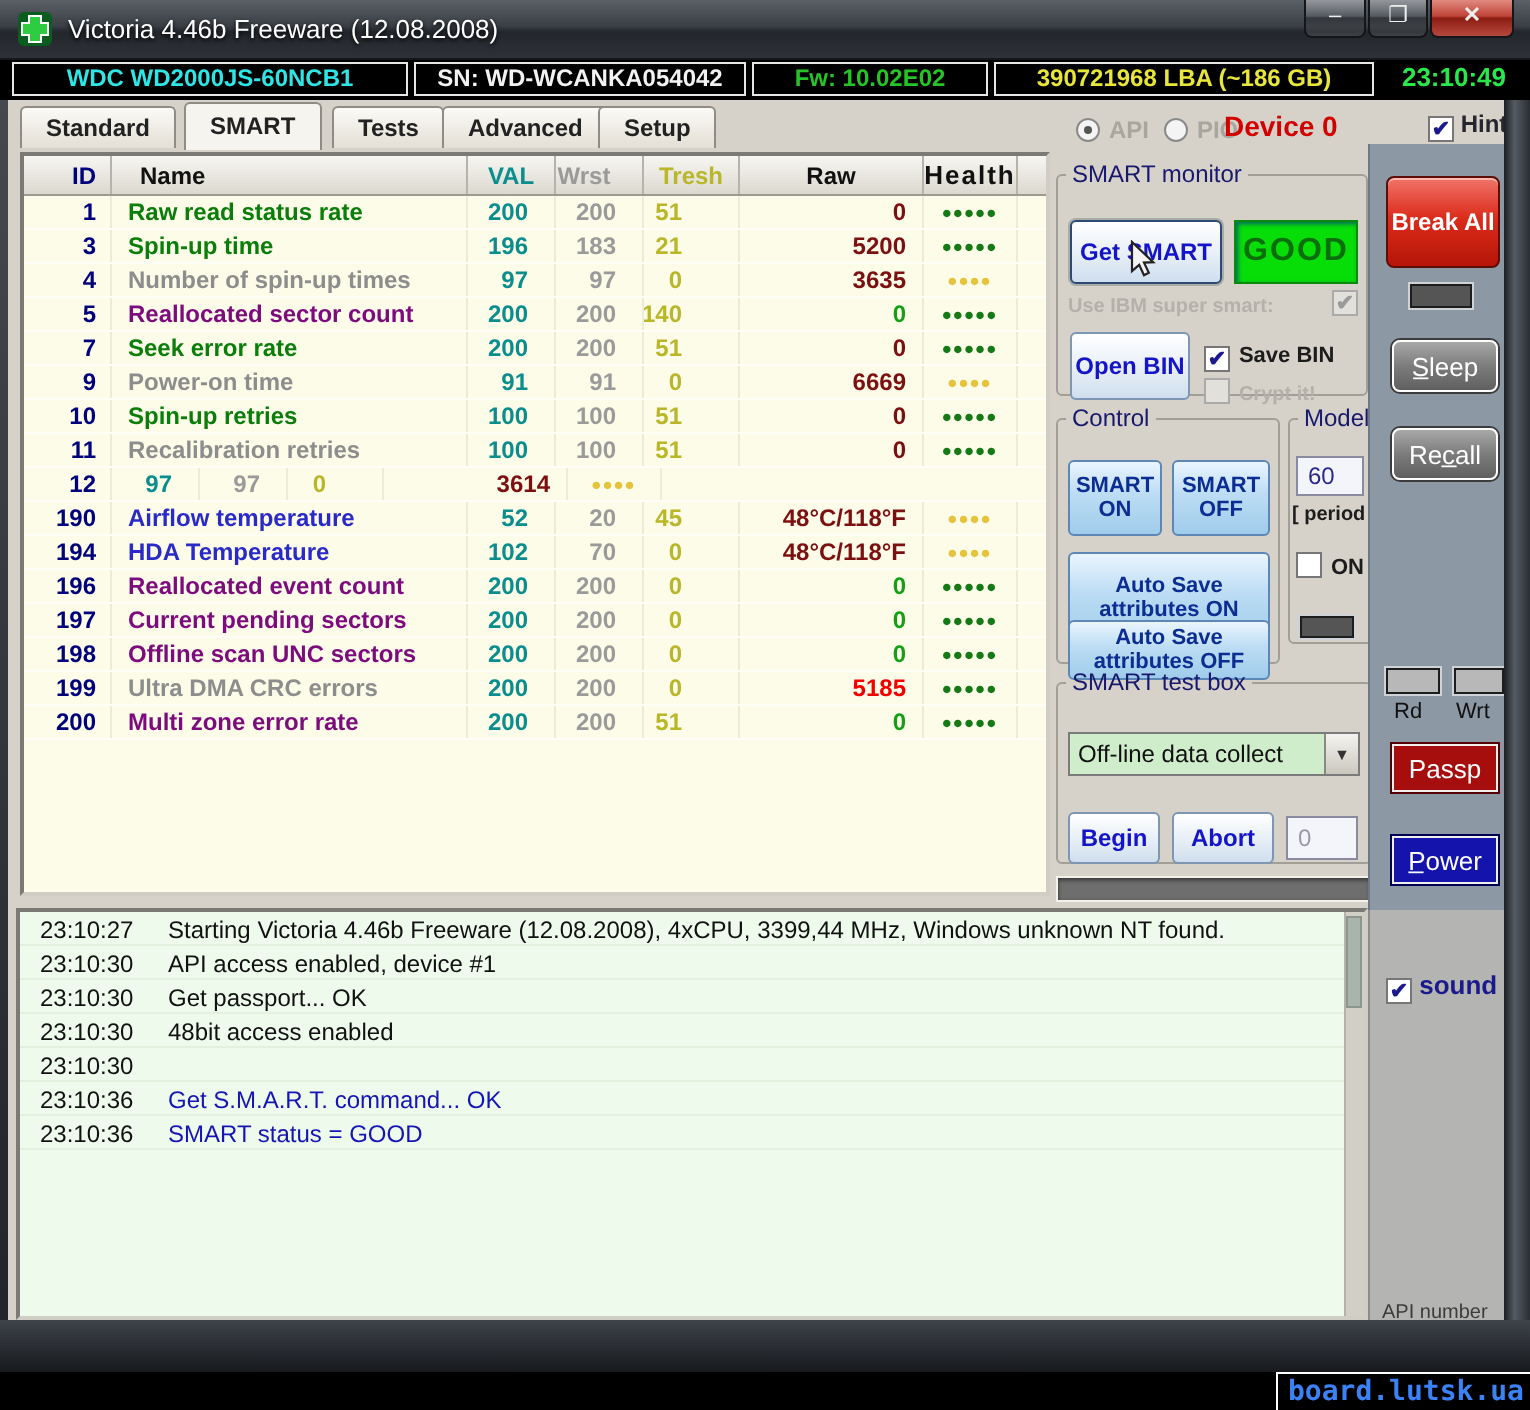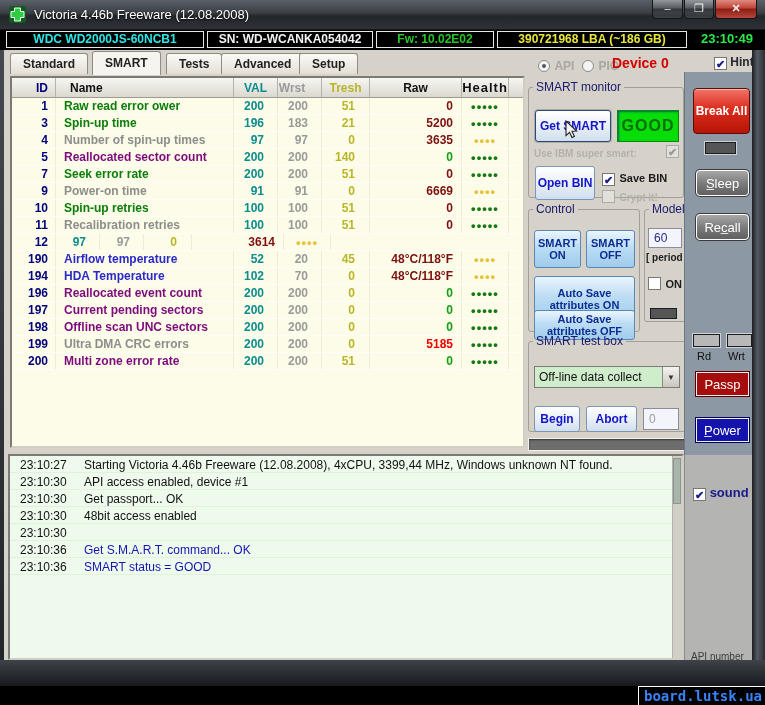--- a/index.html
+++ b/index.html
@@ -46,21 +46,21 @@
     border:2px inset #cfcdc4;overflow:hidden}
   .thead{display:flex;height:20px;background:linear-gradient(#f7f6f1,#dbd8cf);
     border-bottom:1px solid #9c9a92;font-size:12px;font-weight:bold;color:#111}
   .th{border-right:1px solid #b6b3aa;display:flex;align-items:center;justify-content:center}
   .tr{display:flex;height:17px;font-size:12px;font-weight:bold;border-bottom:1px solid rgba(255,255,255,.75)}
   .td{display:flex;align-items:center;border-right:1px solid rgba(190,188,160,.25);overflow:hidden;white-space:nowrap}
   .c-id{width:44px;justify-content:flex-end;padding-right:7px;color:#00007c}
   .c-name{width:178px;padding-left:8px;justify-content:flex-start}
   .c-val{width:44px;justify-content:flex-end;padding-right:13px;color:#0b8d8d}
   .c-wrst{width:44px;justify-content:flex-end;padding-right:13px;color:#9a9a9a}
-  .c-tresh{width:48px;justify-content:flex-end;padding-right:14px;color:#b9b62a}
+  .c-tresh{width:48px;justify-content:flex-end;padding-right:28px;color:#b9b62a}
   .c-raw{width:92px;justify-content:flex-end;padding-right:8px}
   .c-health{width:47px;justify-content:center;font-size:13px;letter-spacing:1px}
   .c-x{width:14px;border-right:none}
   .n-green{color:#0a7d0a}.n-gray{color:#8d8d8d}.n-purple{color:#7d0b7d}.n-blue{color:#2a2ac9}
   .r-dark{color:#7c1010}.r-green{color:#14a014}.r-red{color:#f20000}
   .d-green{color:#157a15}.d-gold{color:#e5c33c}
   
   fieldset{position:absolute;border:1px solid #a19f96;border-radius:3px;background:transparent}
   legend{font-size:12px;color:#18186e;padding:0 3px;margin-left:4px}
   .fs-monitor{left:528px;top:80px;width:156px;height:118px}
@@ -171,21 +171,21 @@
       <span class="th c-val" style="justify-content:center;padding-right:0">VAL</span>
       <span class="th c-wrst" style="justify-content:center;padding-right:15px">Wrst</span>
       <span class="th c-tresh" style="justify-content:center;padding-right:0">Tresh</span>
       <span class="th c-raw" style="justify-content:center;padding-right:0">Raw</span>
       <span class="th c-health">Health</span>
       <span class="th c-x" style="border-right:none"></span>
     </div>
     <div>
         <div class="tr">
         <span class="td c-id">1</span>
-        <span class="td c-name n-green">Raw read error ower</span>
+        <span class="td c-name n-green">Raw read status rate</span>
         <span class="td c-val">200</span>
         <span class="td c-wrst">200</span>
         <span class="td c-tresh">51</span>
         <span class="td c-raw r-dark">0</span>
         <span class="td c-health d-green">•••••</span>
         <span class="td c-x"></span>
       </div>
         <div class="tr">
         <span class="td c-id">3</span>
         <span class="td c-name n-green">Spin-up time</span>

